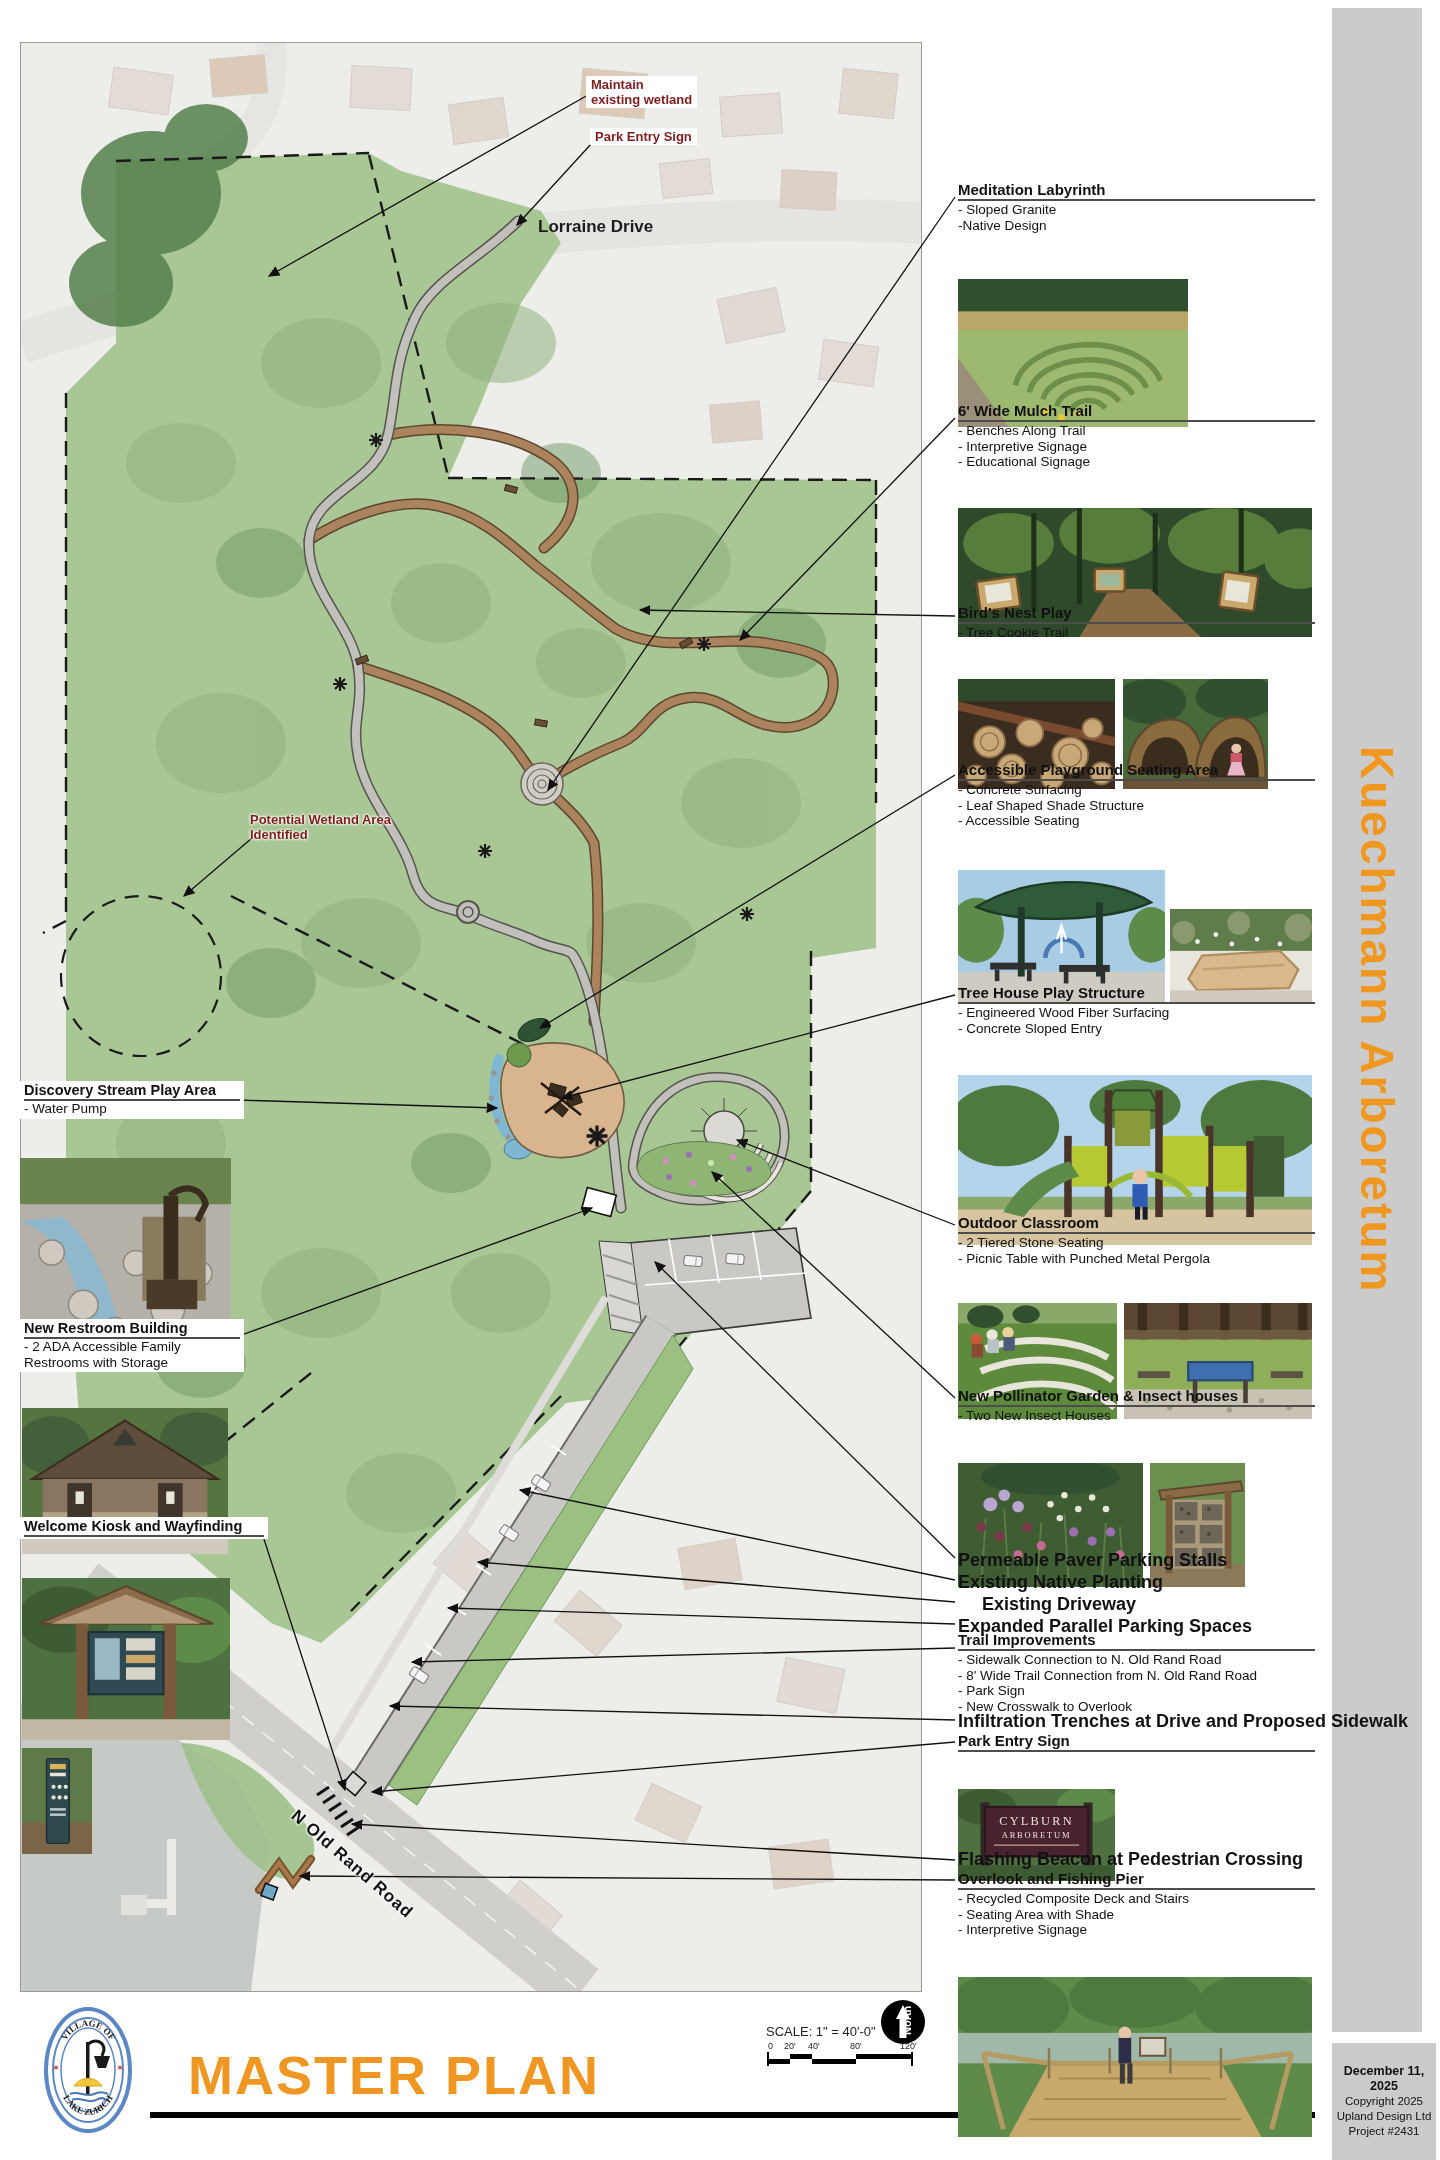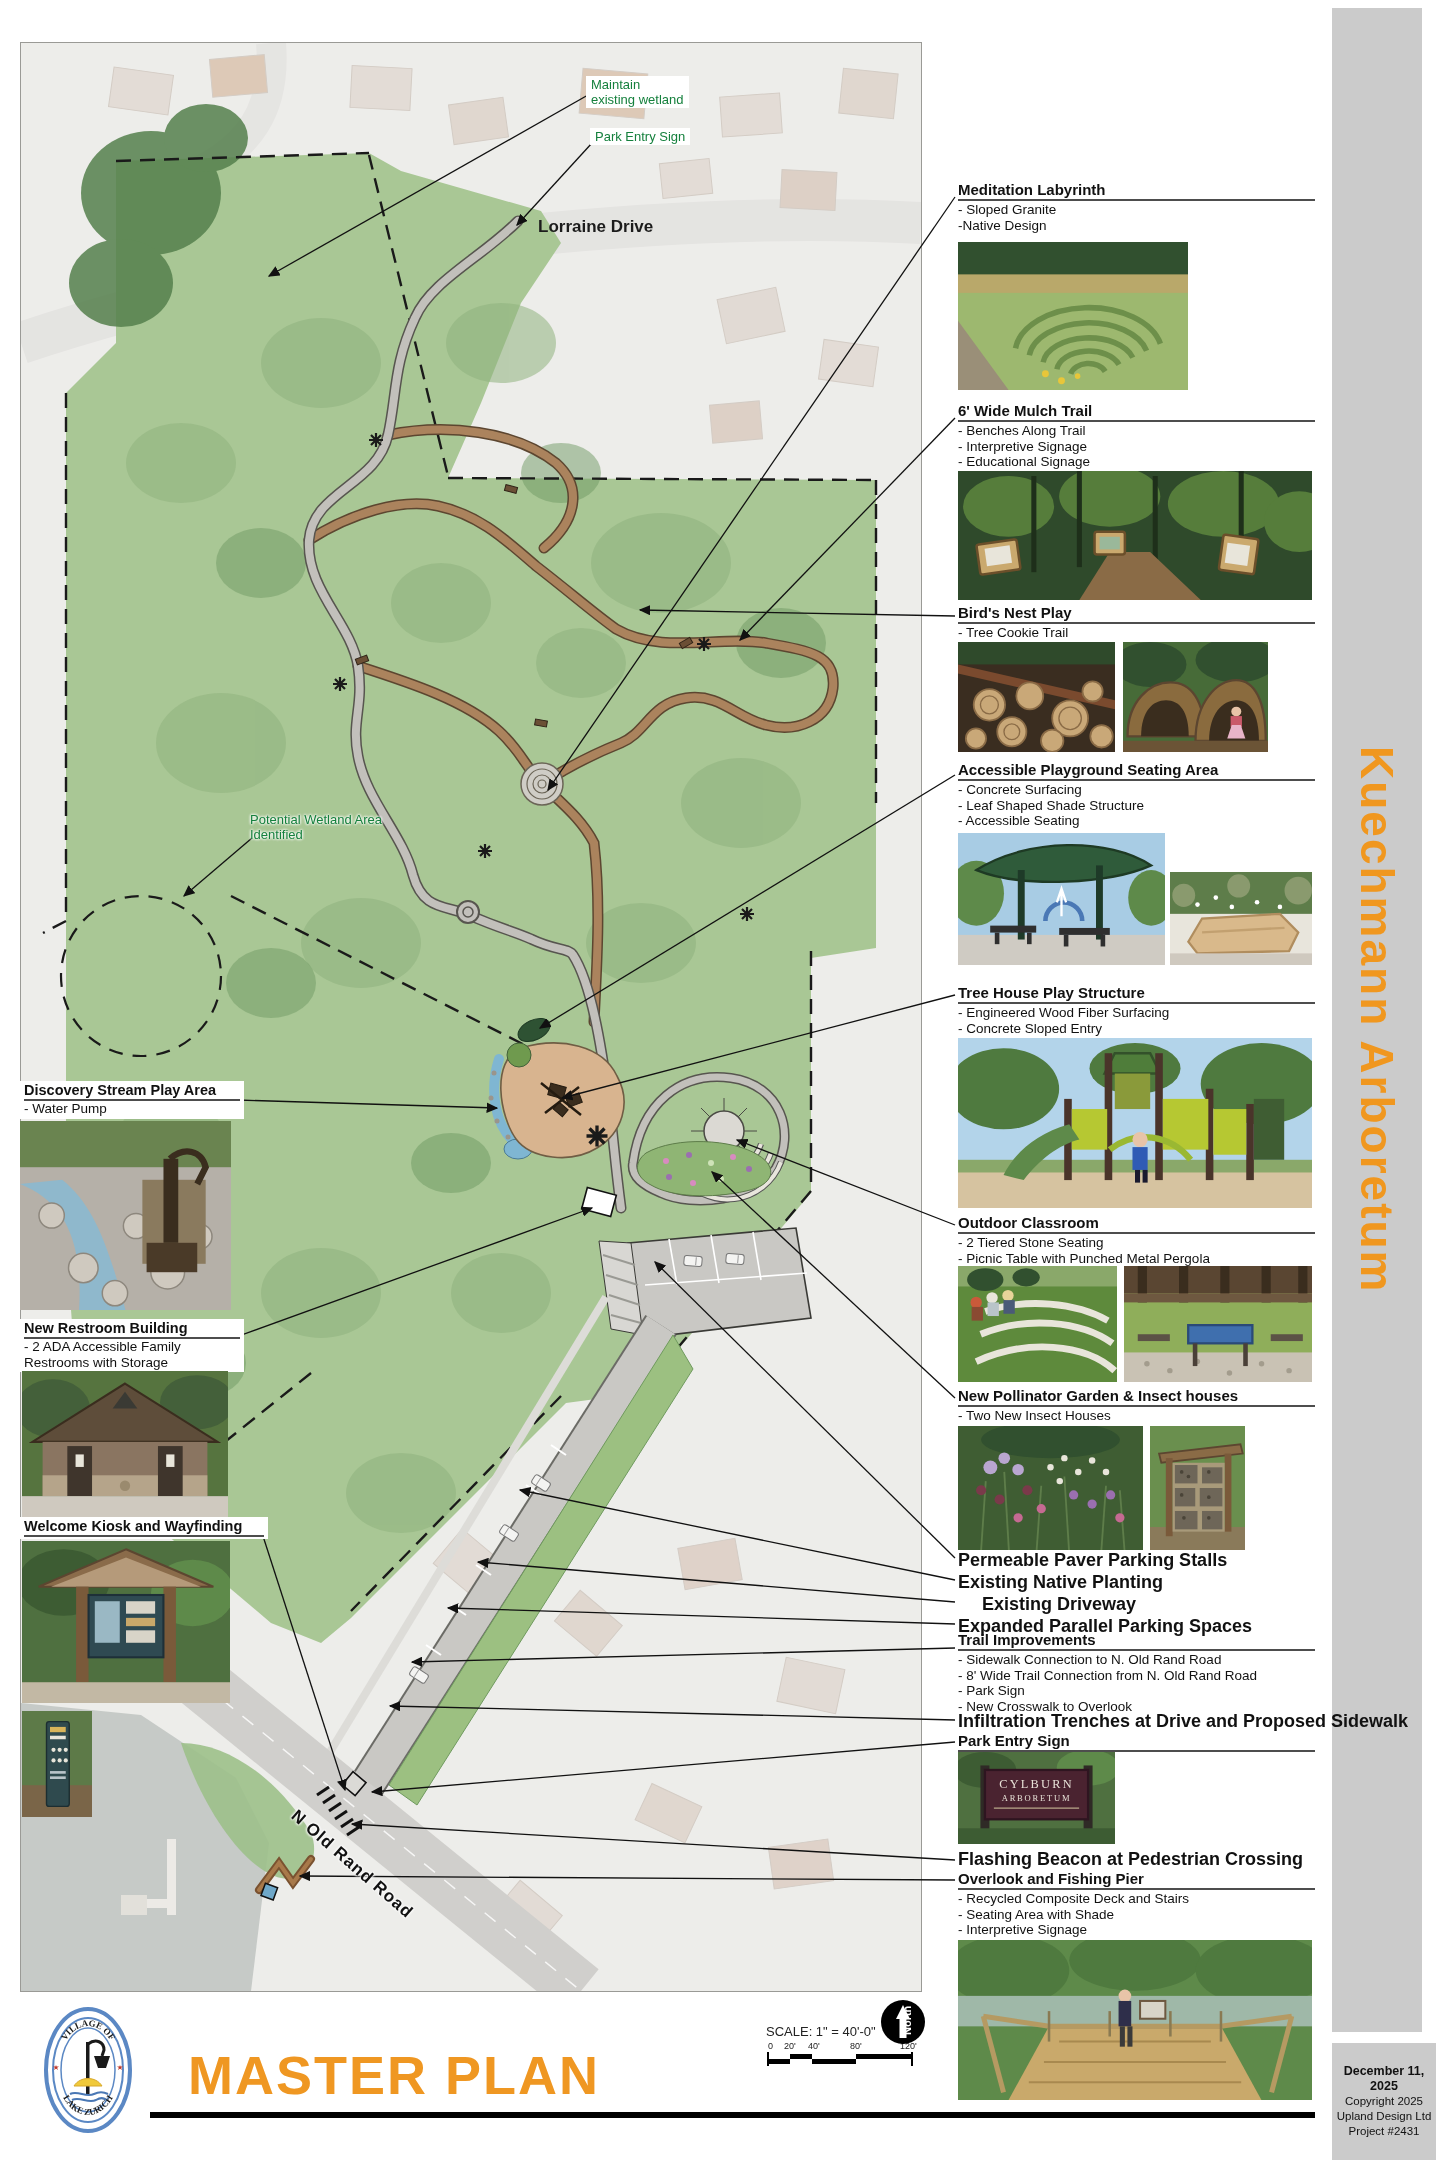--- a/index.html
+++ b/index.html
@@ -4,26 +4,26 @@
 <style>
   html,body{margin:0;padding:0;background:#fff;}
   .page{position:relative;width:1440px;height:2160px;background:#fff;overflow:hidden;
         font-family:"Liberation Sans",sans-serif;color:#111;}
   .abs{position:absolute;}
   
   .rc-h{font-weight:bold;font-size:15px;line-height:17px;border-bottom:2px solid #4d4d4d;padding-bottom:1px;}
   .rc-b{font-size:13.5px;line-height:15.5px;}
   .rc-b div{white-space:nowrap;}
   .flag{font-weight:bold;font-size:18px;line-height:16px;white-space:nowrap;}
-  .ph{position:absolute;overflow:hidden;}
+  .ph{position:absolute;overflow:hidden;margin-top:37px;}
   .ph svg{display:block;width:100%;height:100%;}
   .lc-box{background:#fff;padding:1px 4px 2px 4px;}
   .lc-h{font-weight:bold;font-size:14.5px;border-bottom:2px solid #4d4d4d;padding-bottom:1px;}
   .lc-b{font-size:13.5px;line-height:15.5px;}
-  .mlabel{font-weight:normal;font-size:13px;line-height:15px;color:#15803d;}
+  .mlabel{font-weight:bold;font-size:13px;line-height:15px;color:#7f1d1d;}
   .wbg{background:#fff;padding:1px 5px;}
   .halo{text-shadow:0 0 3px #fff,0 0 3px #fff,0 0 3px #fff;}
   
   .sidebar{left:1332px;top:8px;width:90px;height:2024px;background:#cbcbcb;
            display:flex;align-items:center;justify-content:center;}
   .sidebar span{writing-mode:vertical-rl;font-size:46px;font-weight:bold;color:#f0971f;
                 letter-spacing:2px;white-space:nowrap;}
   .datebox{left:1332px;top:2043px;width:104px;height:117px;background:#cbcbcb;
            display:flex;flex-direction:column;justify-content:center;text-align:center;
            font-size:11.5px;line-height:15px;}

